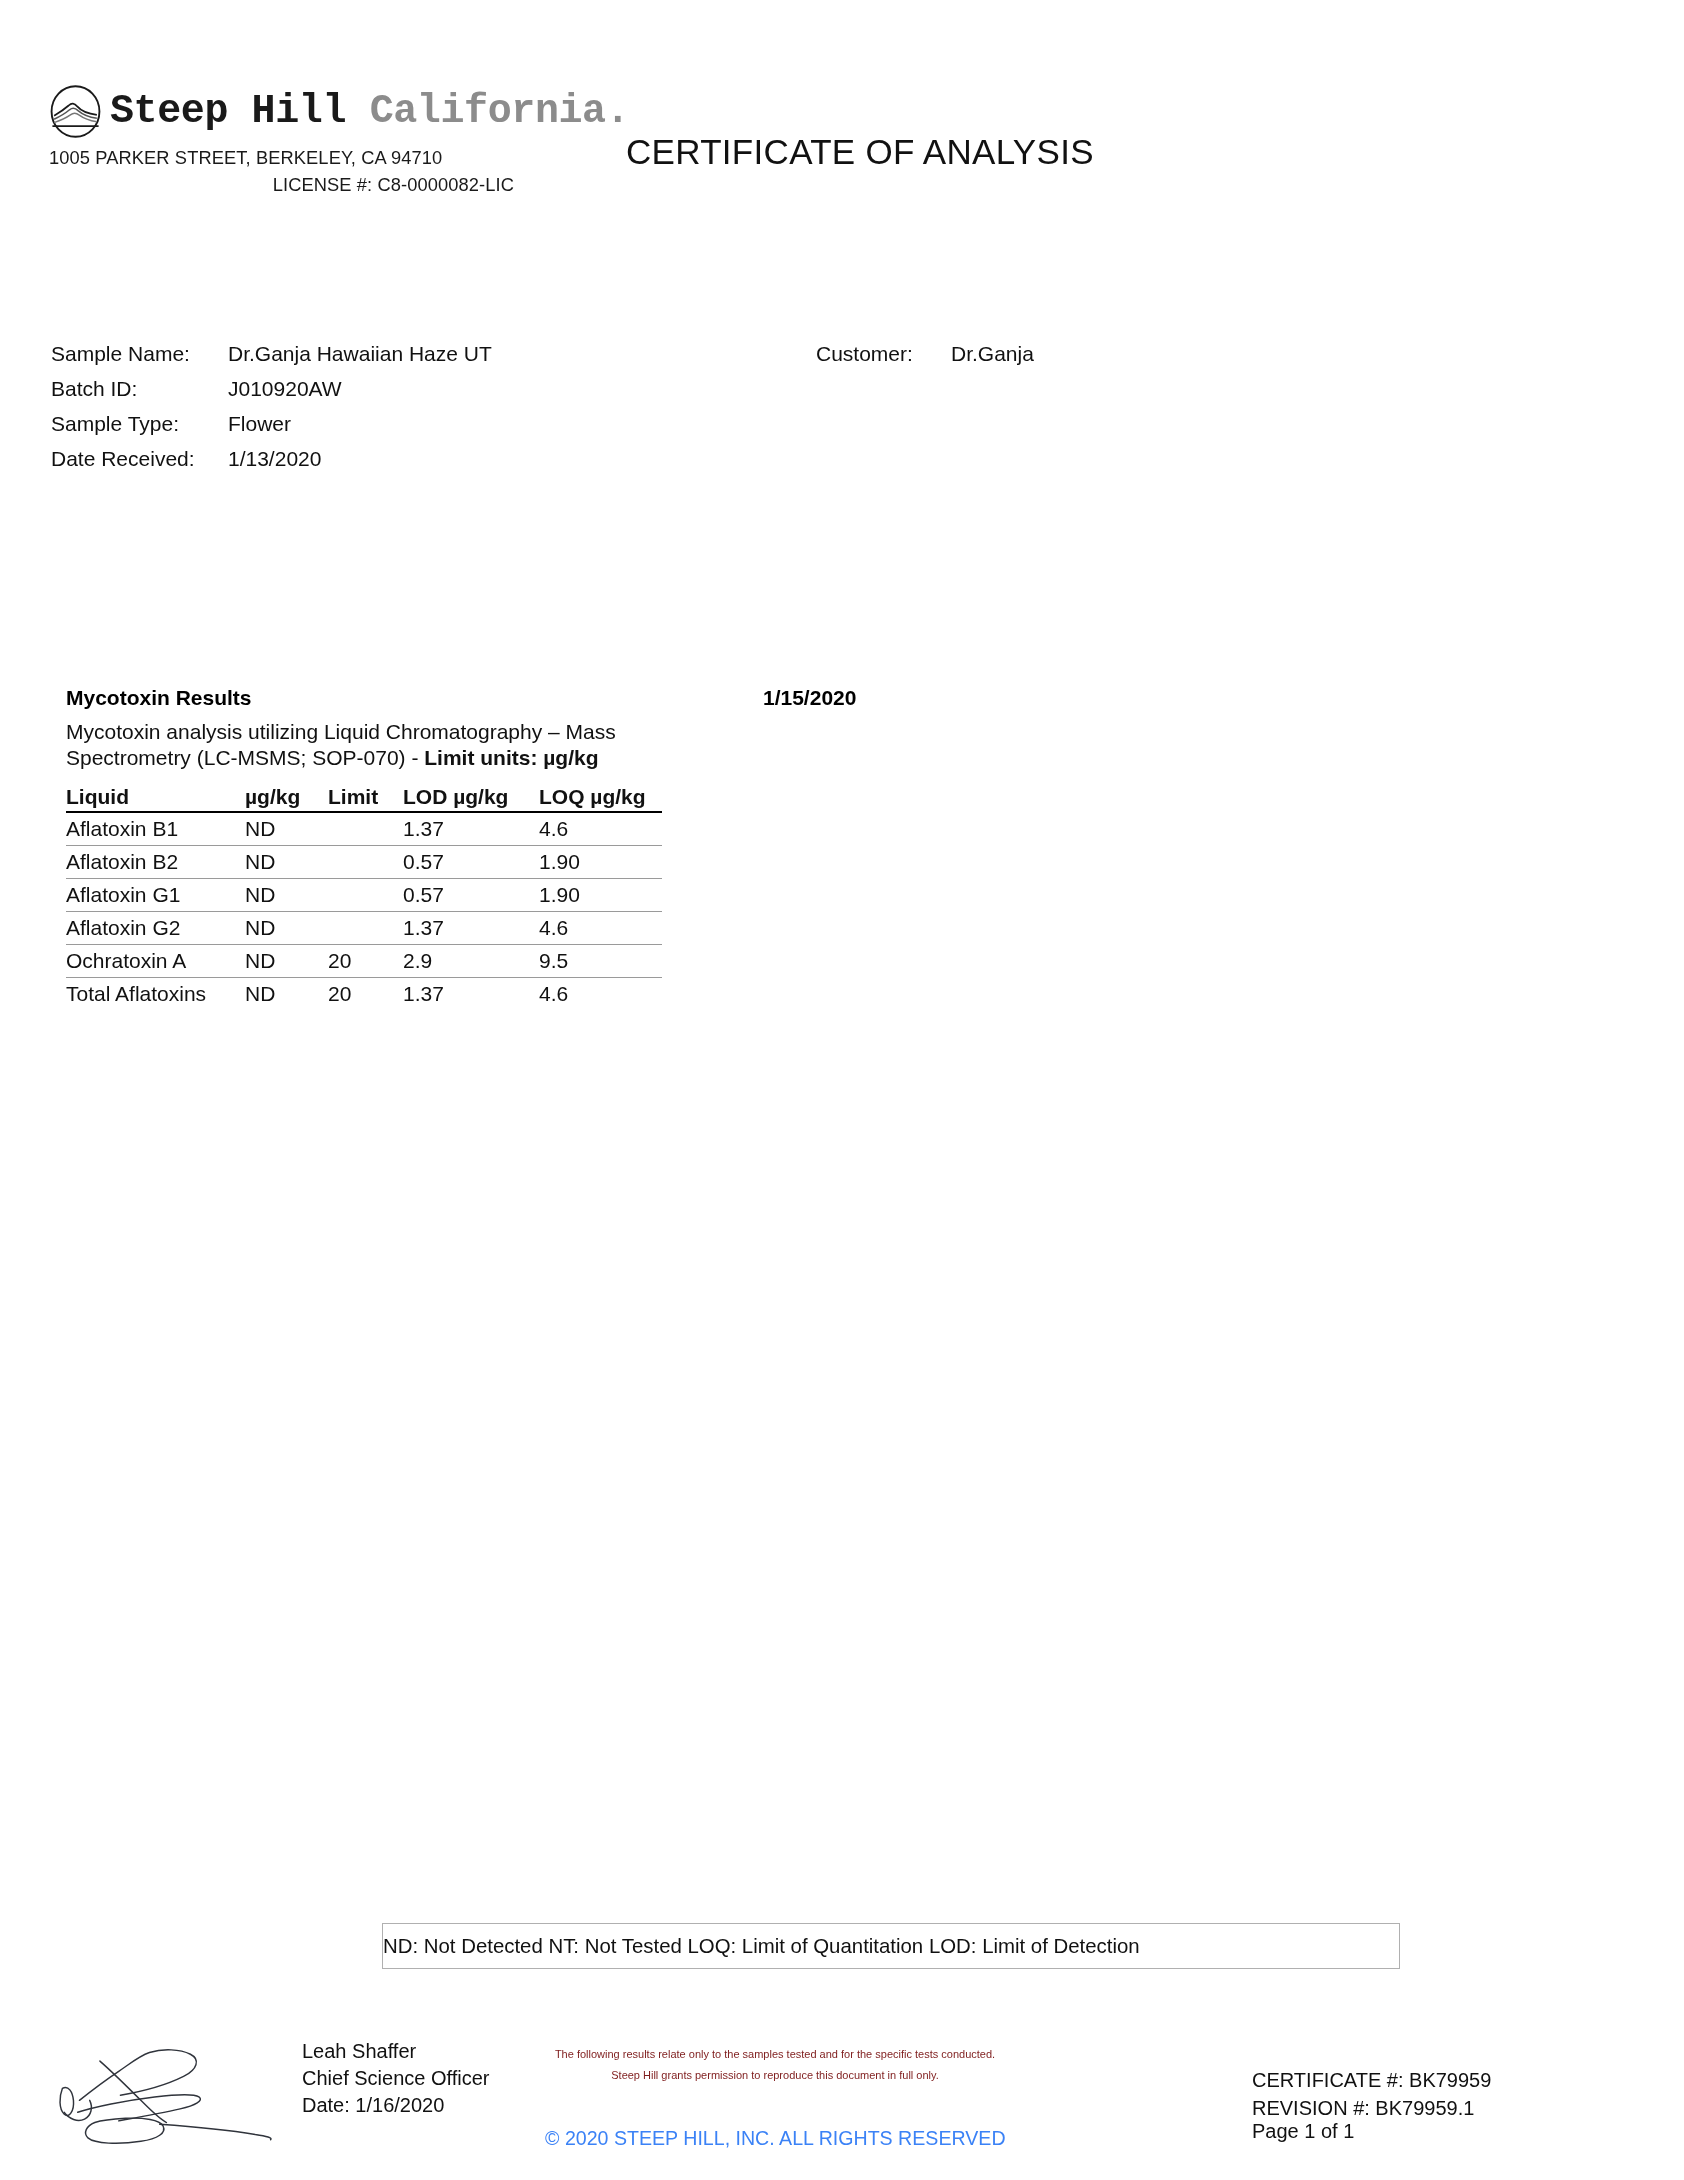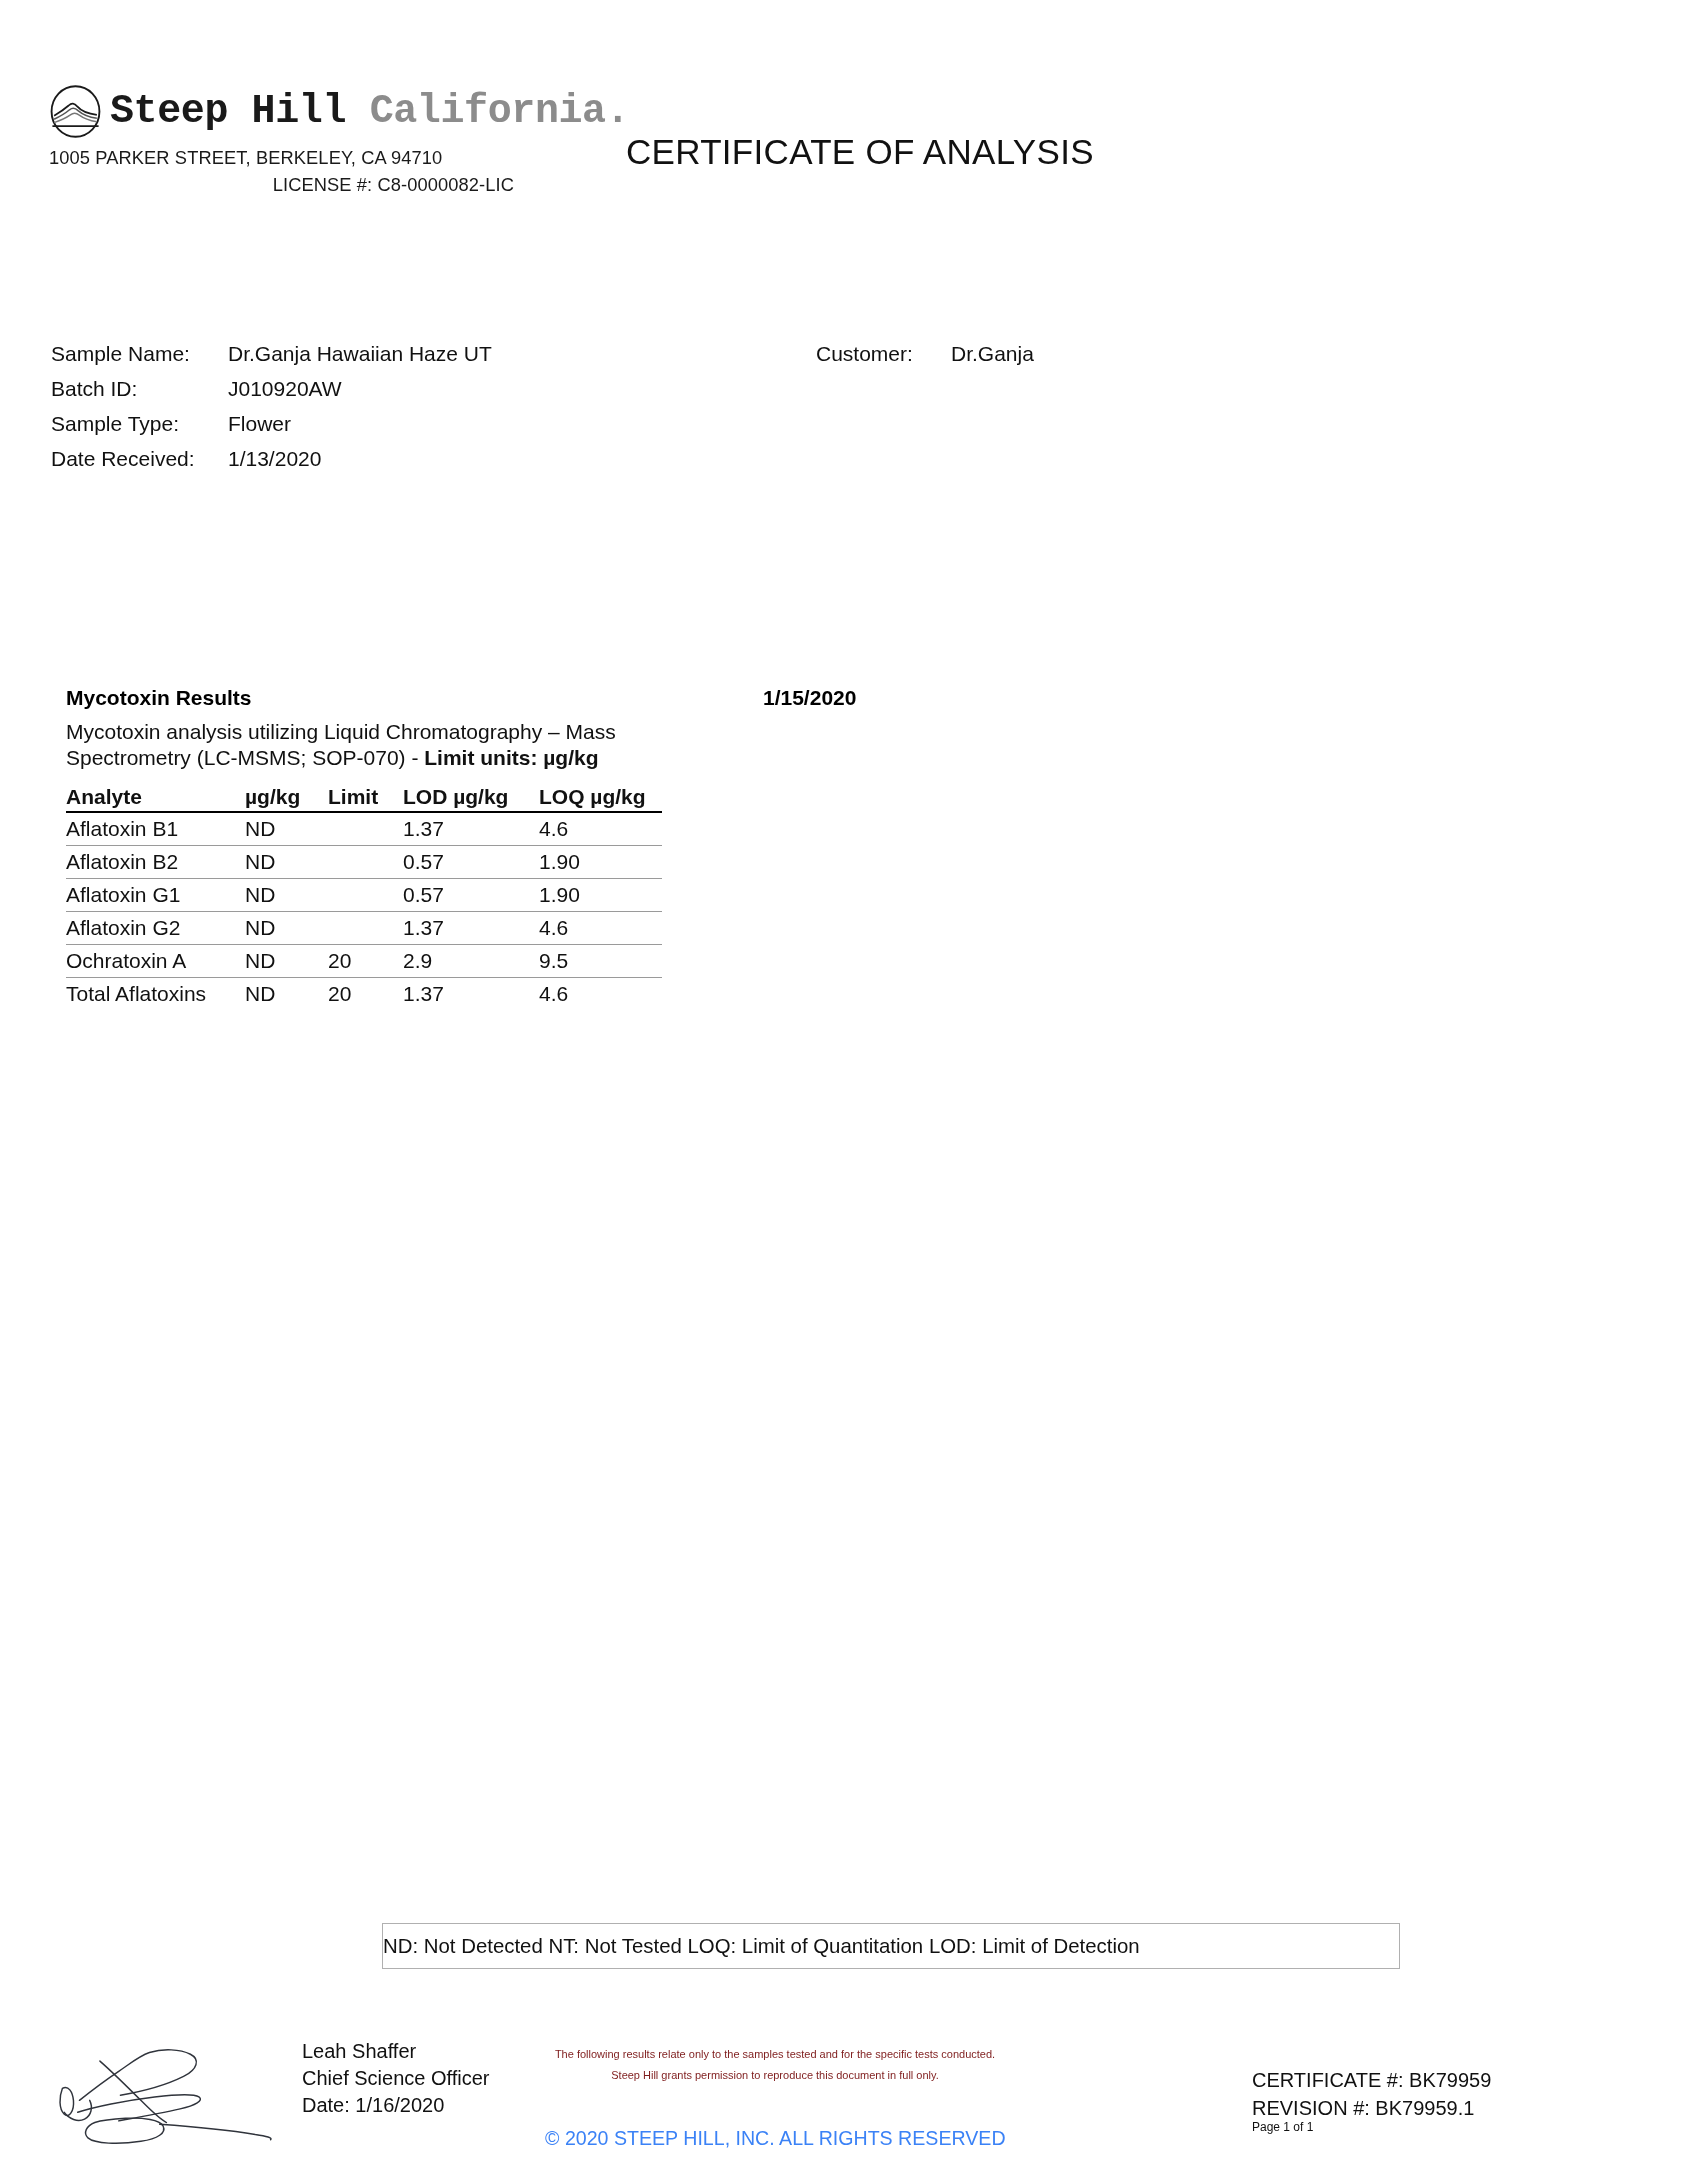--- a/index.html
+++ b/index.html
@@ -251,21 +251,21 @@
     font-size: 20px;
     line-height: 28px;
     color: #111111;
     margin-top: 23px;
   }
   .footer-cert div { white-space: nowrap; }
   .footer-page {
     position: absolute;
     left: 1252px;
     top: 2120px;
-    font-size: 12px;
+    font-size: 20px;
     color: #111111;
     white-space: nowrap;
   }
 </style>
 </head>
 <body>
 
 <div class="page">
 
   <div class="header-logo-block">
@@ -321,21 +321,21 @@
     <table class="mycotoxin-table">
       <colgroup>
         <col class="col-analyte">
           <col class="col-value">
           <col class="col-limit">
           <col class="col-lod">
           <col class="col-loq">
       </colgroup>
       <thead>
         <tr>
-          <th>Analyte</th>
+          <th>Liquid</th>
           <th>µg/kg</th>
           <th>Limit</th>
           <th>LOD µg/kg</th>
           <th>LOQ µg/kg</th>
         </tr>
       </thead>
       <tbody>
         <tr>
           <td>Aflatoxin B1</td>
           <td>ND</td>

